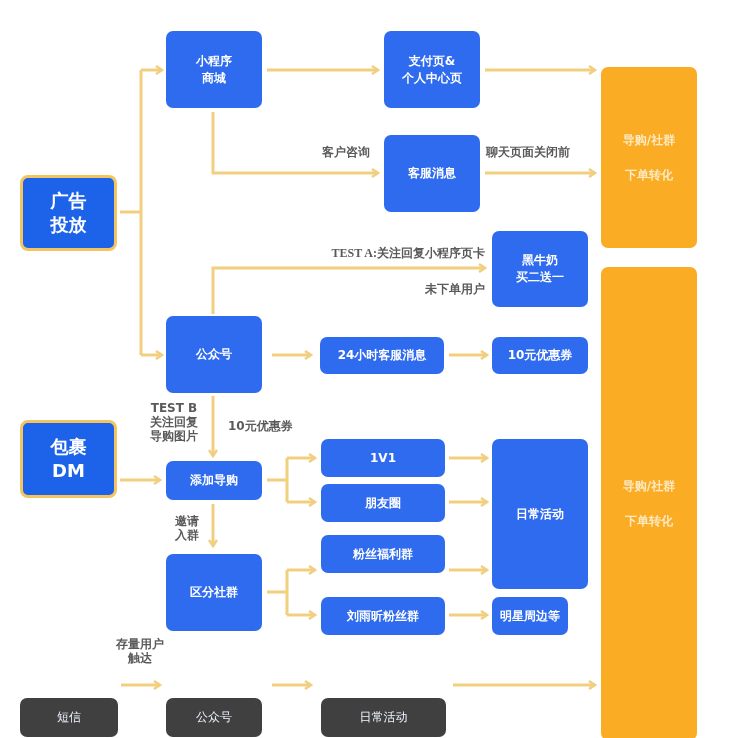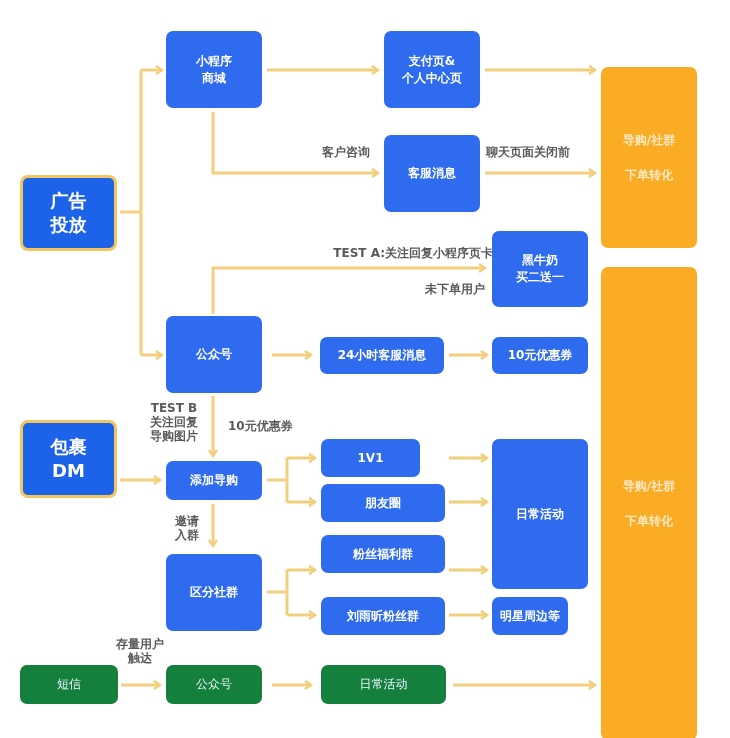--- a/index.html
+++ b/index.html
@@ -8,21 +8,21 @@
       font-family: "DejaVu Sans", "Liberation Sans", sans-serif; overflow: hidden;
     }
     #canvas { position: absolute; left: 0; top: 0; width: 730px; height: 738px; }
     svg#links { position: absolute; left: 0; top: 0; width: 730px; height: 738px; pointer-events: none; }
     .node {
       position: absolute; box-sizing: border-box; background: #2f6bee; color: #ffffff;
       border-radius: 7px; display: flex; align-items: center; justify-content: center;
       text-align: center; font-weight: bold; font-size: 12px; line-height: 17px; white-space: pre-line;
     }
     .node.source { border: 3px solid #f2c561; border-radius: 8px; font-size: 18px; line-height: 24px; background: #1d63ea; }
-    .node.faded { background: #15803d; color: #eef4ff; font-weight: normal; }
+    .node.faded { background: #404040; color: #eef4ff; font-weight: normal; margin-top: 33px; }
     .node.goal { background: #fbac25; color: #fde9c2; flex-direction: column; font-size: 12px; margin-top: 36px; }
     .node.goal span { display: block; margin: 9px 0; }
     .label {
       position: absolute; color: #5a5a5a; font-size: 12px; line-height: 14px;
       white-space: pre-line; font-weight: bold;
     }
     .label.r { text-align: right; }
     .label.c { text-align: center; }
   </style>
 </head>
@@ -81,21 +81,21 @@
 商城</div>
   <div class="node" style="left:166px;top:316px;width:96px;height:77px;">公众号</div>
   <div class="node" style="left:166px;top:461px;width:96px;height:39px;">添加导购</div>
   <div class="node" style="left:166px;top:554px;width:96px;height:77px;">区分社群</div>
   <div class="node faded" style="left:166px;top:665px;width:96px;height:39px;">公众号</div>
 
   <div class="node" style="left:384px;top:31px;width:96px;height:77px;">支付页&amp;
 个人中心页</div>
   <div class="node" style="left:384px;top:135px;width:96px;height:77px;">客服消息</div>
   <div class="node" style="left:320px;top:337px;width:124px;height:37px;">24小时客服消息</div>
-  <div class="node" style="left:321px;top:439px;width:99px;height:38px;">1V1</div>
+  <div class="node" style="left:321px;top:439px;width:124px;height:38px;">1V1</div>
   <div class="node" style="left:321px;top:484px;width:124px;height:38px;">朋友圈</div>
   <div class="node" style="left:321px;top:535px;width:124px;height:38px;">粉丝福利群</div>
   <div class="node" style="left:321px;top:597px;width:124px;height:38px;">刘雨昕粉丝群</div>
   <div class="node faded" style="left:321px;top:665px;width:125px;height:39px;">日常活动</div>
 
   <div class="node" style="left:492px;top:231px;width:96px;height:76px;">黑牛奶
 买二送一</div>
   <div class="node" style="left:492px;top:337px;width:96px;height:37px;">10元优惠券</div>
   <div class="node" style="left:492px;top:439px;width:96px;height:150px;">日常活动</div>
   <div class="node" style="left:492px;top:597px;width:76px;height:38px;">明星周边等</div>
@@ -104,21 +104,21 @@
     <span>导购/社群</span>
     <span>下单转化</span>
   </div>
   <div class="node goal" style="left:601px;top:231px;width:96px;height:473px;">
     <span>导购/社群</span>
     <span>下单转化</span>
   </div>
 
   <div class="label" style="left:322px;top:145px;">客户咨询</div>
   <div class="label" style="left:486px;top:145px;">聊天页面关闭前</div>
-  <div class="label r" style="left:308px;top:246px;width:185px;">TEST A:关注回复小程序页卡</div>
+  <div class="label r" style="left:300px;top:246px;width:185px;font-family:Liberation Serif, serif;">TEST A:关注回复小程序页卡</div>
   <div class="label r" style="left:400px;top:282px;width:85px;font-family:Liberation Serif, serif;">未下单用户</div>
   <div class="label c" style="left:140px;top:401px;width:68px;">TEST B
 关注回复
 导购图片</div>
   <div class="label" style="left:228px;top:419px;">10元优惠券</div>
   <div class="label c" style="left:166px;top:514px;width:42px;">邀请
 入群</div>
   <div class="label c" style="left:108px;top:637px;width:64px;">存量用户
 触达</div>
 </div>

